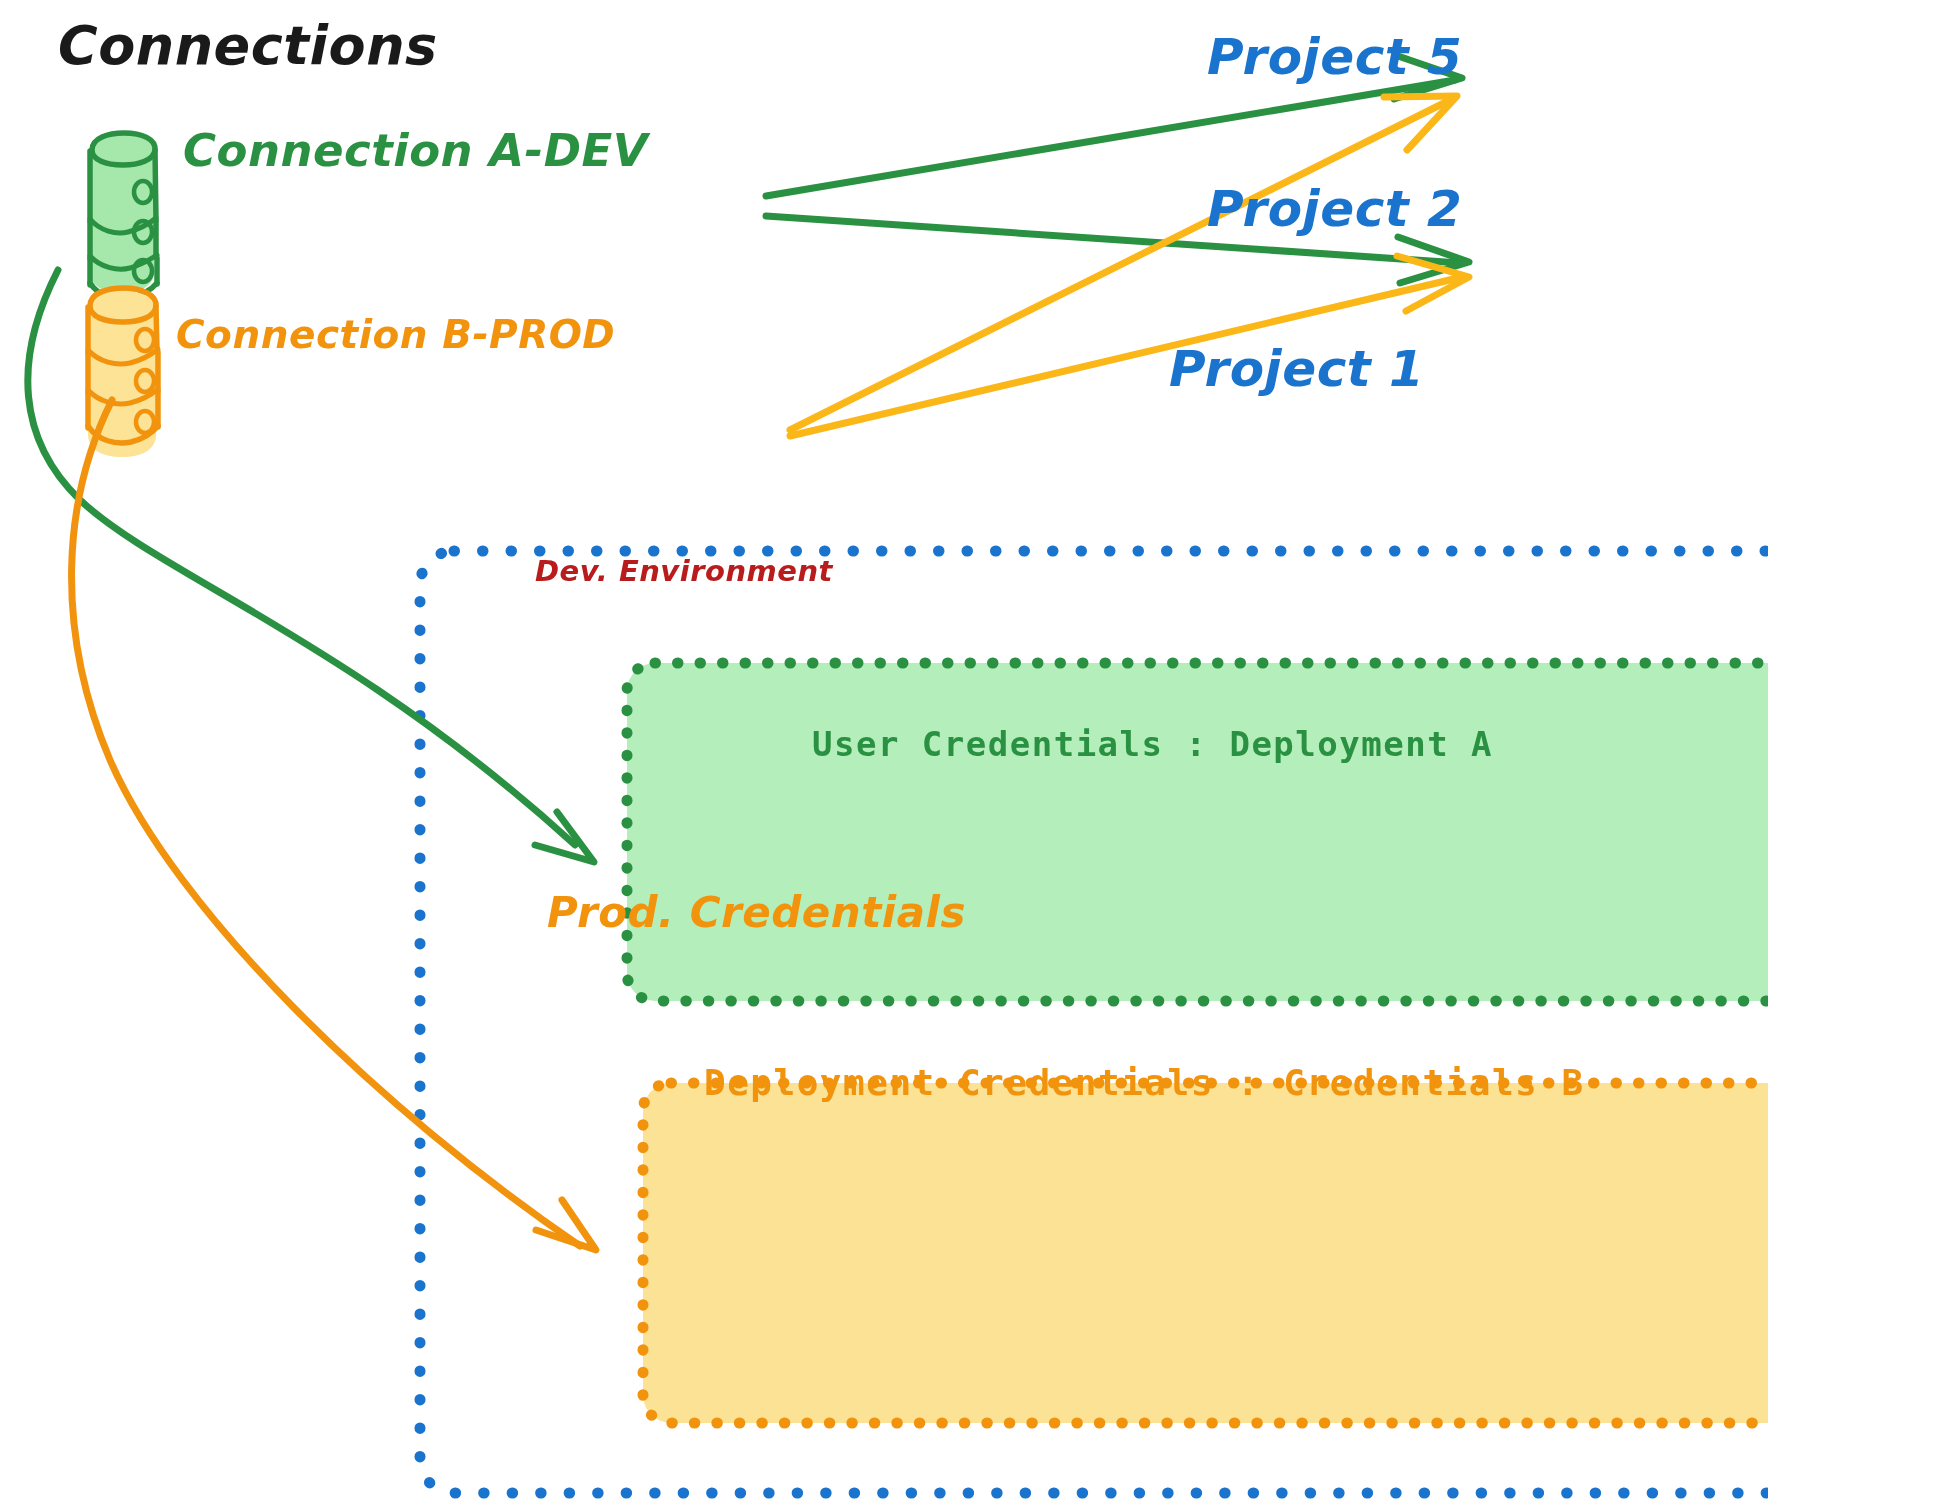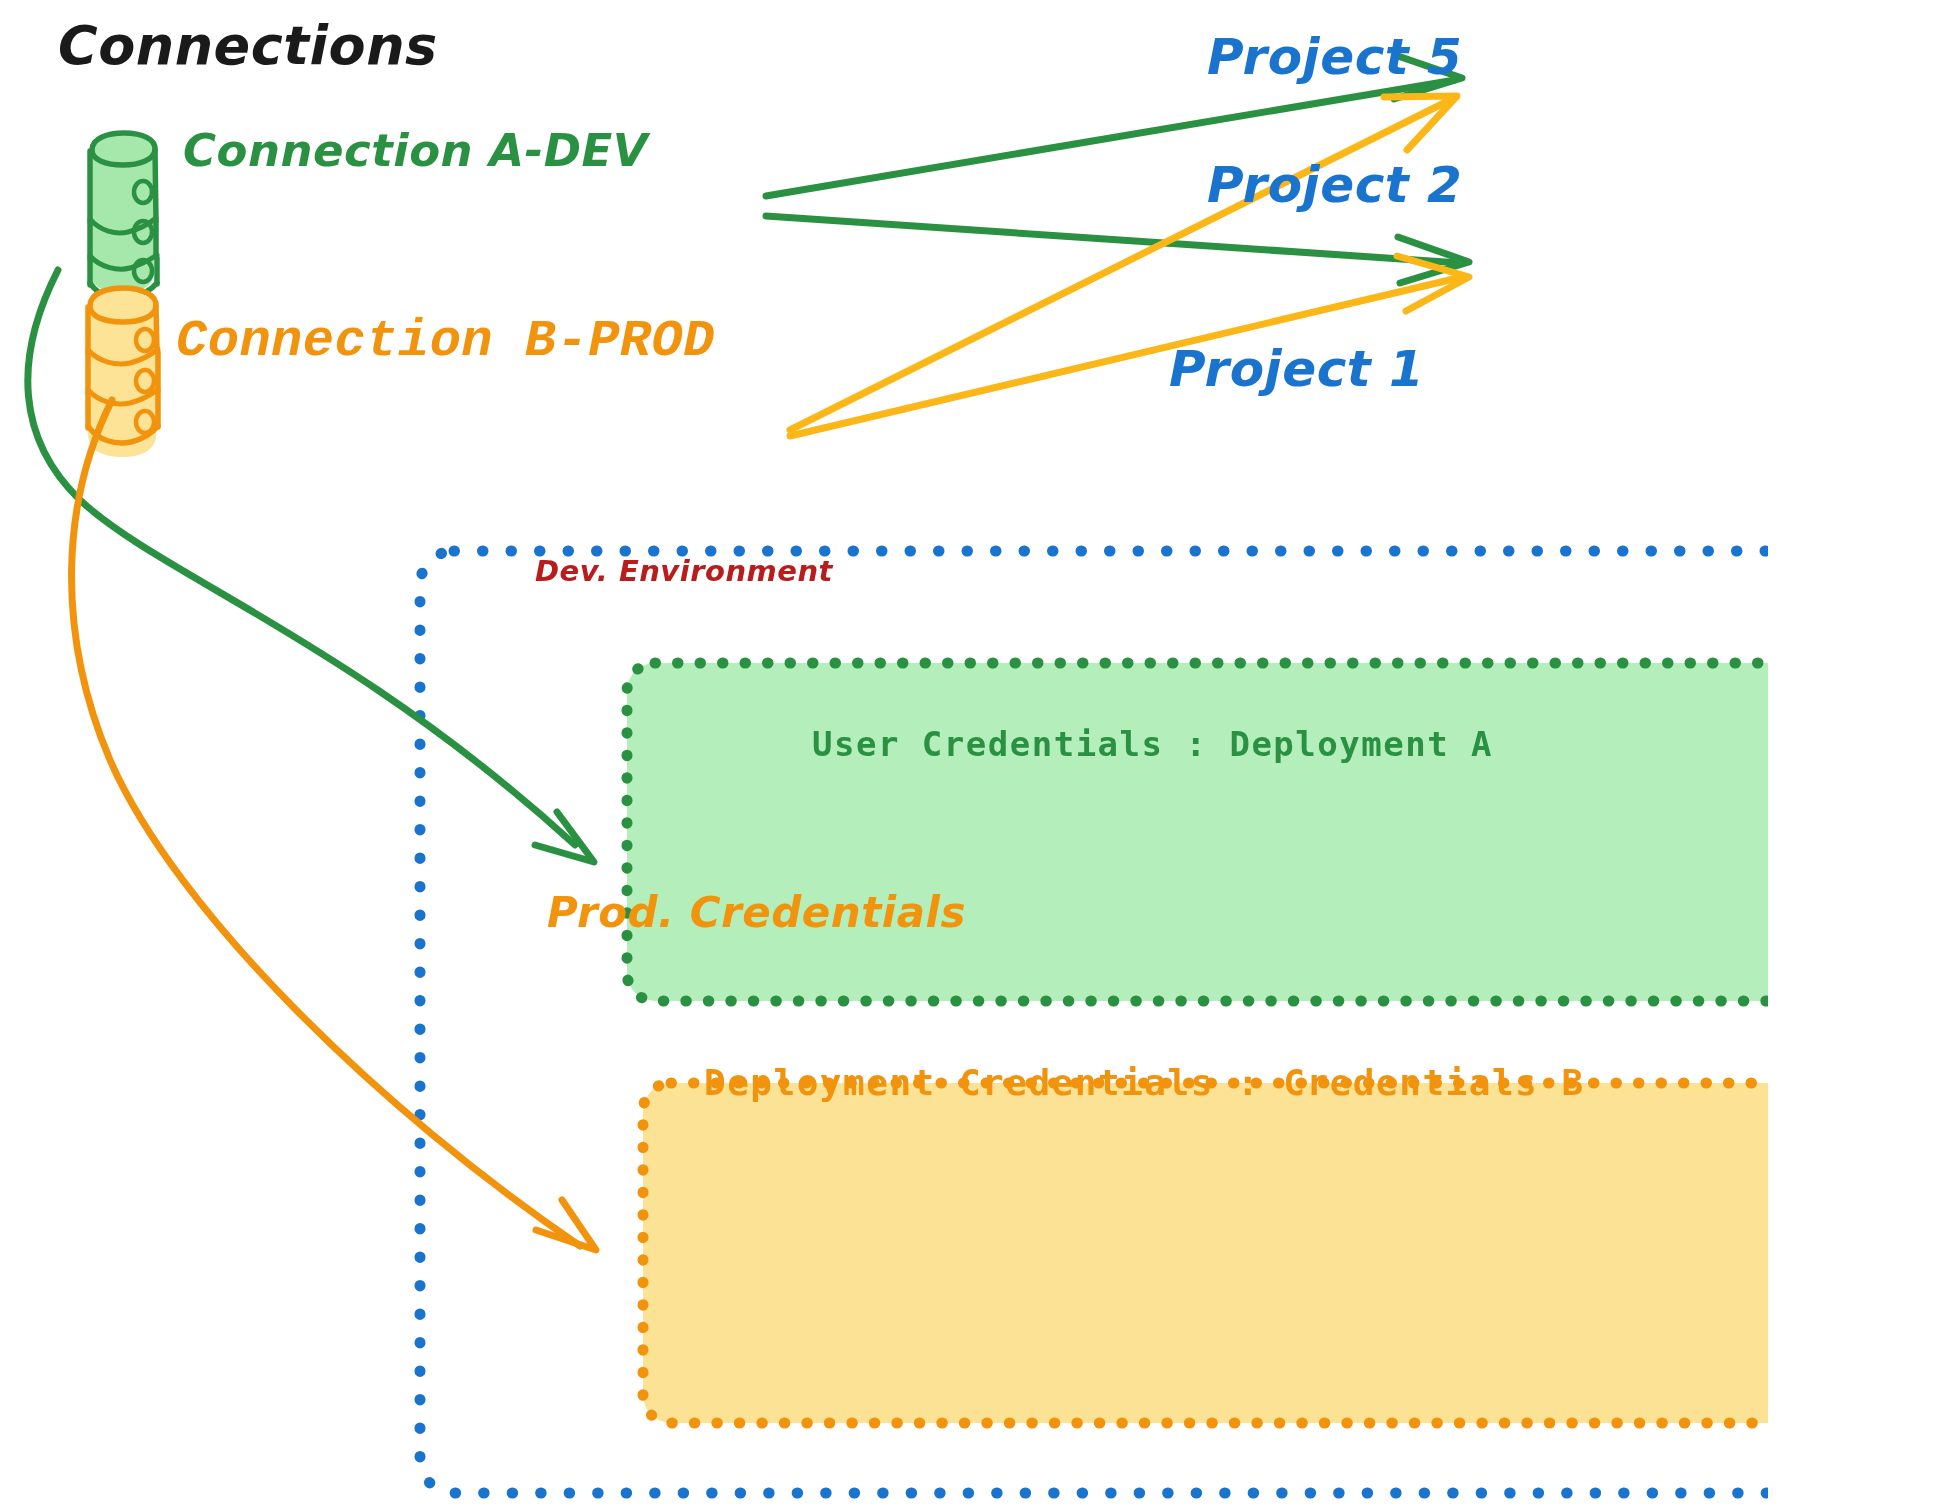--- a/index.html
+++ b/index.html
@@ -47,30 +47,29 @@
   }
   #conn-a-label {
     left: 183px;
     top: 124px;
     font-size: 45px;
     color: #2a9142;
   }
   #conn-b-label {
     left: 176px;
     top: 312px;
-    font-size: 52px;
+    font-size: 39px;
     color: #f2930d;
-    font-family: Liberation Mono, monospace;
   }
   .project-label {
     font-size: 50px;
     color: #1a73cc;
   }
   #project3 { left: 1207px; top: 28px; }
-  #project2 { left: 1207px; top: 156px; }
+  #project2 { left: 1207px; top: 180px; }
   #project1 { left: 1169px; top: 340px; }
   #dev-env-title {
     left: 535px;
     top: 554px;
     font-size: 29px;
     color: #b91c1c;
   }
   #prod-env-title {
     left: 547px;
     top: 888px;

